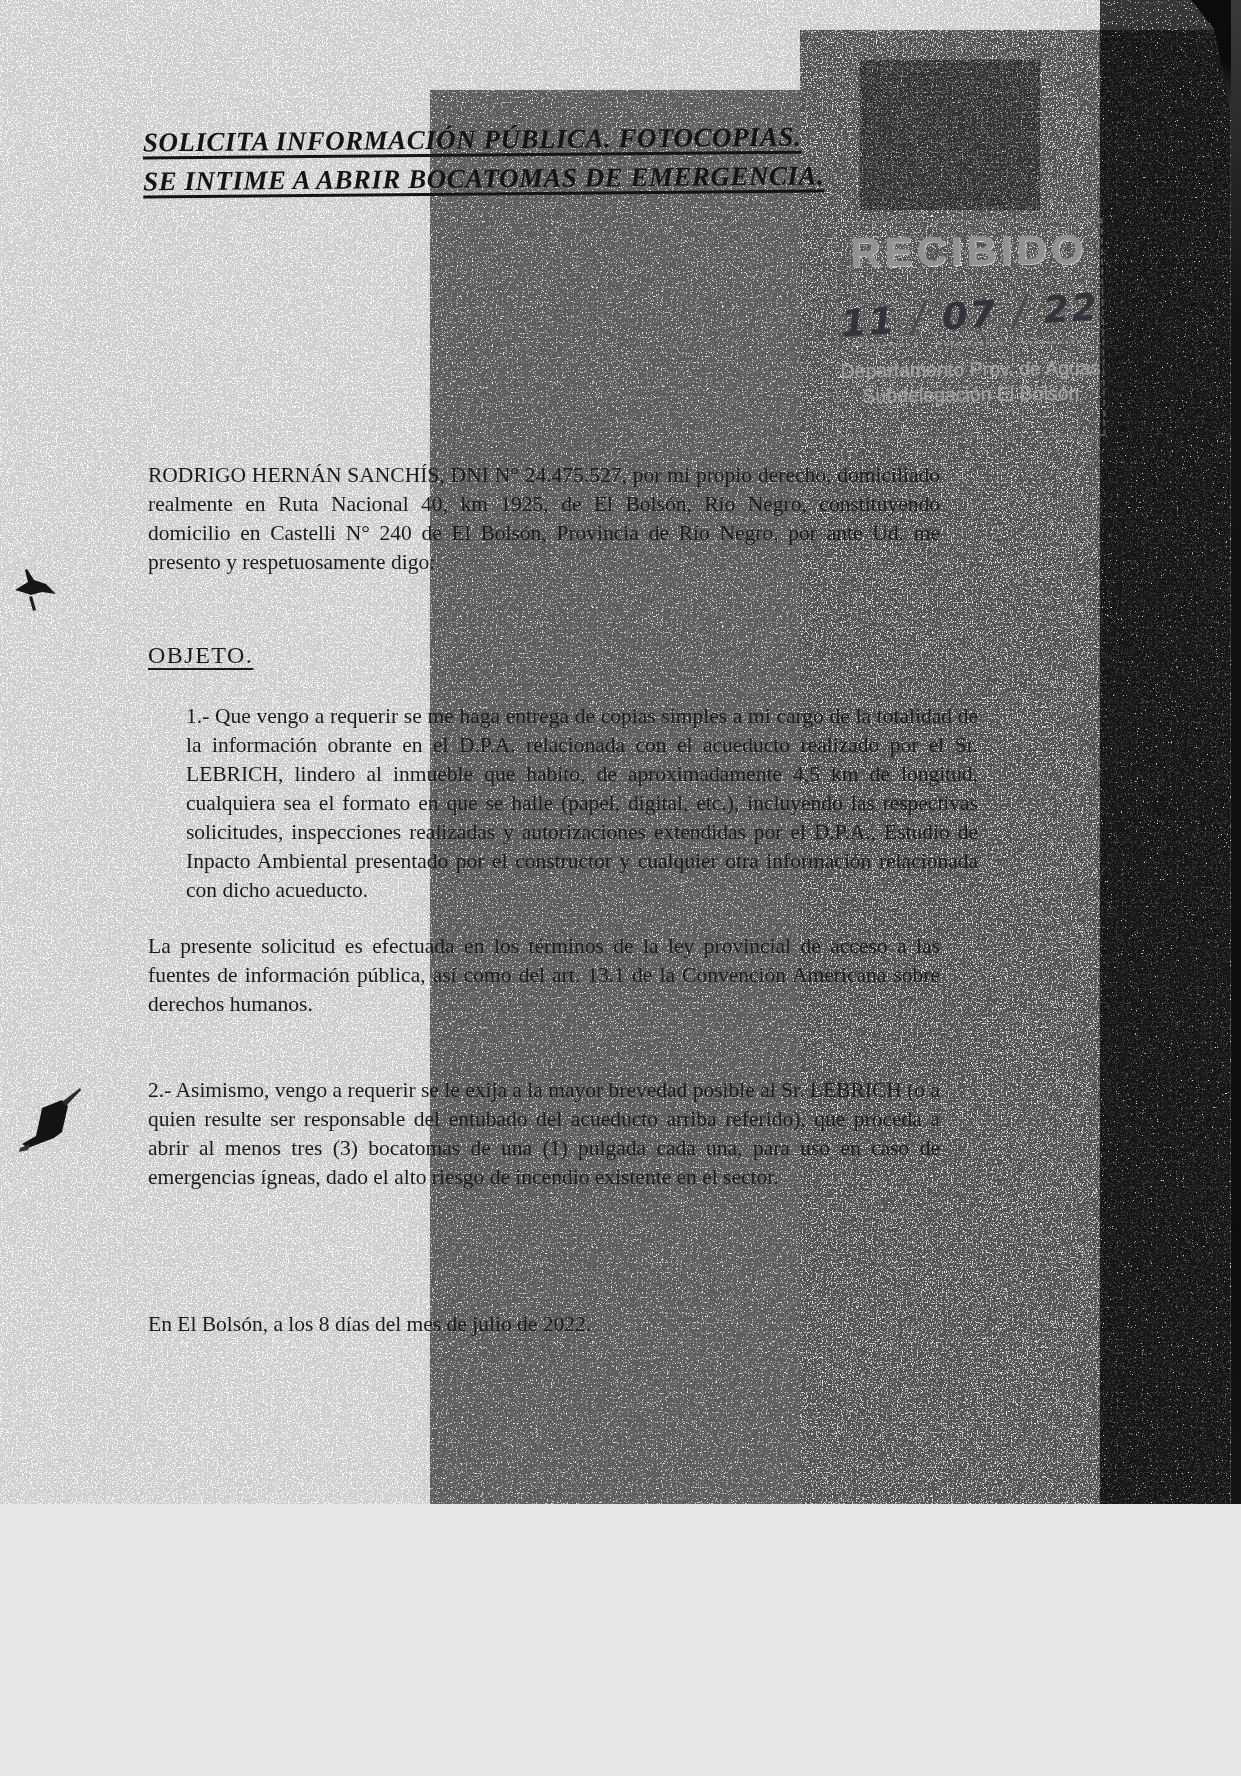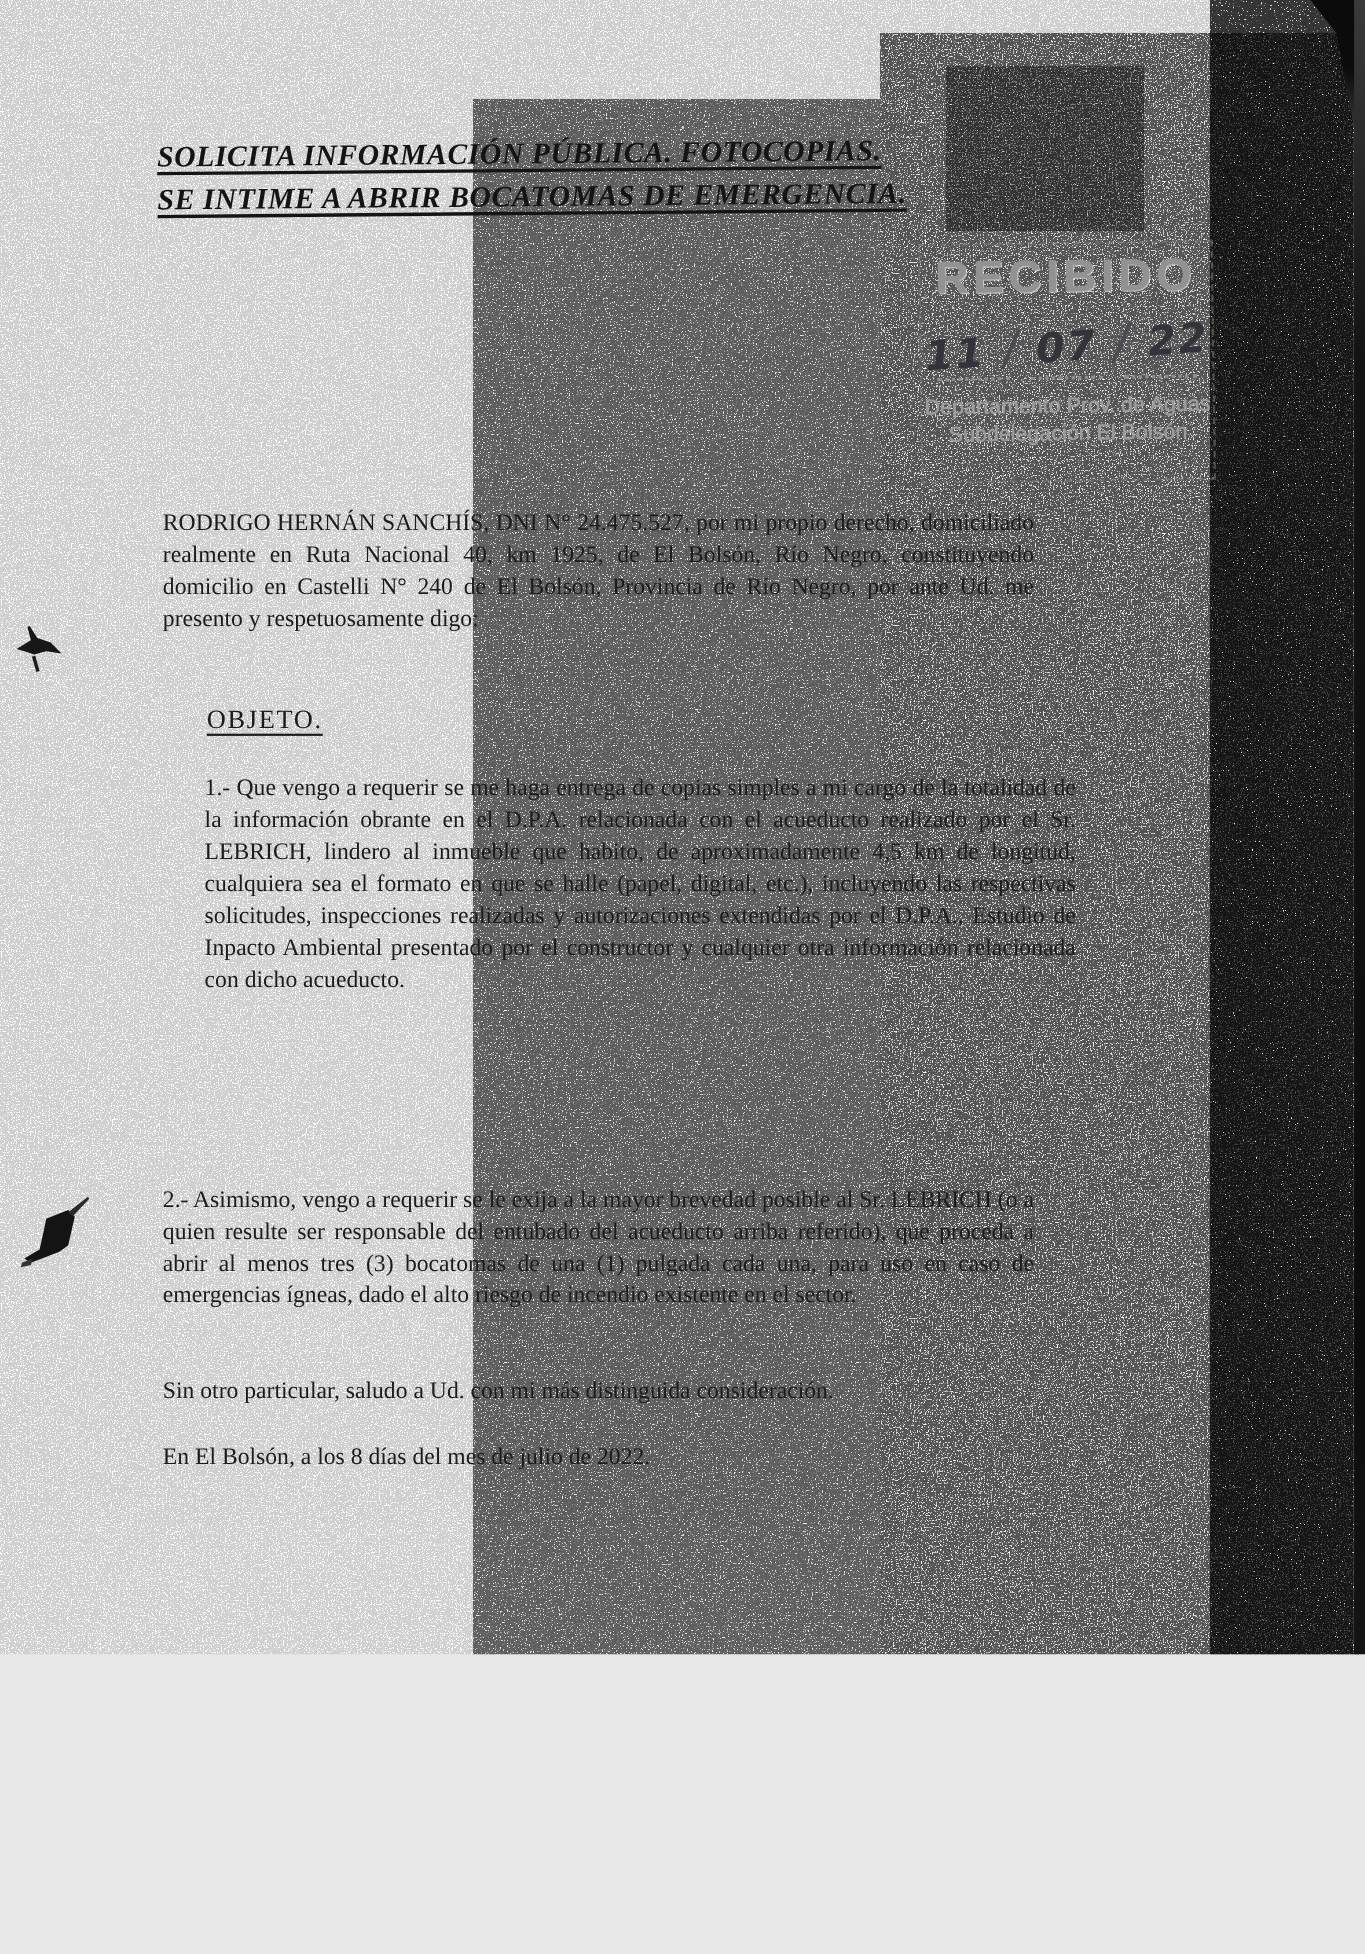--- a/index.html
+++ b/index.html
@@ -36,21 +36,20 @@
     font-size:21.5px;line-height:29px;
     text-align:justify;
   }
   .intro{top:461px;}
   .heading{
     position:absolute;left:148px;top:642px;
     font-size:24px;letter-spacing:1.5px;
     text-decoration:underline;
     text-decoration-thickness:2px;
     text-underline-offset:5px;
-    margin-left:40px;
   }
   .p1{top:702px;margin-left:38px;}
   .plaw{top:932px;}
   .p2{top:1076px;}
   .closing1{position:absolute;left:148px;top:1252px;font-size:21.5px;}
   .closing2{position:absolute;left:148px;top:1312px;font-size:21.5px;}
   
   .stamp{
     position:absolute;left:836px;top:220px;width:268px;height:218px;
     border:2px dashed rgba(125,125,125,.55);
@@ -163,24 +162,24 @@
     </div>
   </div>
 
 
   <div class="para intro">RODRIGO HERNÁN SANCHÍS, DNI N° 24.475.527, por mi propio derecho, domiciliado realmente en Ruta Nacional 40, km 1925, de El Bolsón, Río Negro, constituyendo domicilio en Castelli N° 240 de El Bolsón, Provincia de Río Negro, por ante Ud. me presento y respetuosamente digo:</div>
 
   <div class="heading">OBJETO.</div>
 
   <div class="para p1">1.- Que vengo a requerir se me haga entrega de copias simples a mi cargo de la totalidad de la información obrante en el D.P.A. relacionada con el acueducto realizado por el Sr. LEBRICH, lindero al inmueble que habito, de aproximadamente 4,5 km de longitud, cualquiera sea el formato en que se halle (papel, digital, etc.), incluyendo las respectivas solicitudes, inspecciones realizadas y autorizaciones extendidas por el D.P.A., Estudio de Inpacto Ambiental presentado por el constructor y cualquier otra información relacionada con dicho acueducto.</div>
 
+  <div class="para plaw">La presente solicitud es efectuada en los términos de la ley provincial de acceso a las fuentes de información pública, así como del art. 13.1 de la Convención Americana sobre derechos humanos.</div>
 
   <div class="para p2">2.- Asimismo, vengo a requerir se le exija a la mayor brevedad posible al Sr. LEBRICH (o a quien resulte ser responsable del entubado del acueducto arriba referido), que proceda a abrir al menos tres (3) bocatomas de una (1) pulgada cada una, para uso en caso de emergencias ígneas, dado el alto riesgo de incendio existente en el sector.</div>
 
-  <div class="closing1">Sin otro particular, saludo a Ud. con mi más distinguida consideración.</div>
   <div class="closing2">En El Bolsón, a los 8 días del mes de julio de 2022.</div>
 
   <svg class="ink-mark" style="left:12px;top:566px" width="48" height="50" xmlns="http://www.w3.org/2000/svg">
     <path d="M3 24 L16 16 L13 4 L15 3 L22 14 L34 18 L44 28 L30 26 L19 29 L13 27 Z" fill="#171717"></path>
     <path d="M20 30 L24 44 L21 45 L17 31 Z" fill="#1d1d1d"></path>
   </svg>
   <svg class="ink-mark" style="left:16px;top:1086px" width="66" height="78" xmlns="http://www.w3.org/2000/svg">
     <path d="M26 22 L46 14 L52 20 L46 46 L38 52 L12 62 L6 58 L20 50 L24 32 Z" fill="#141414"></path>
     <path d="M46 16 L64 2 L65 4 L50 20 Z" fill="#2a2a2a"></path>
     <path d="M4 62 L14 58 L12 64 L3 66 Z" fill="#333"></path>

